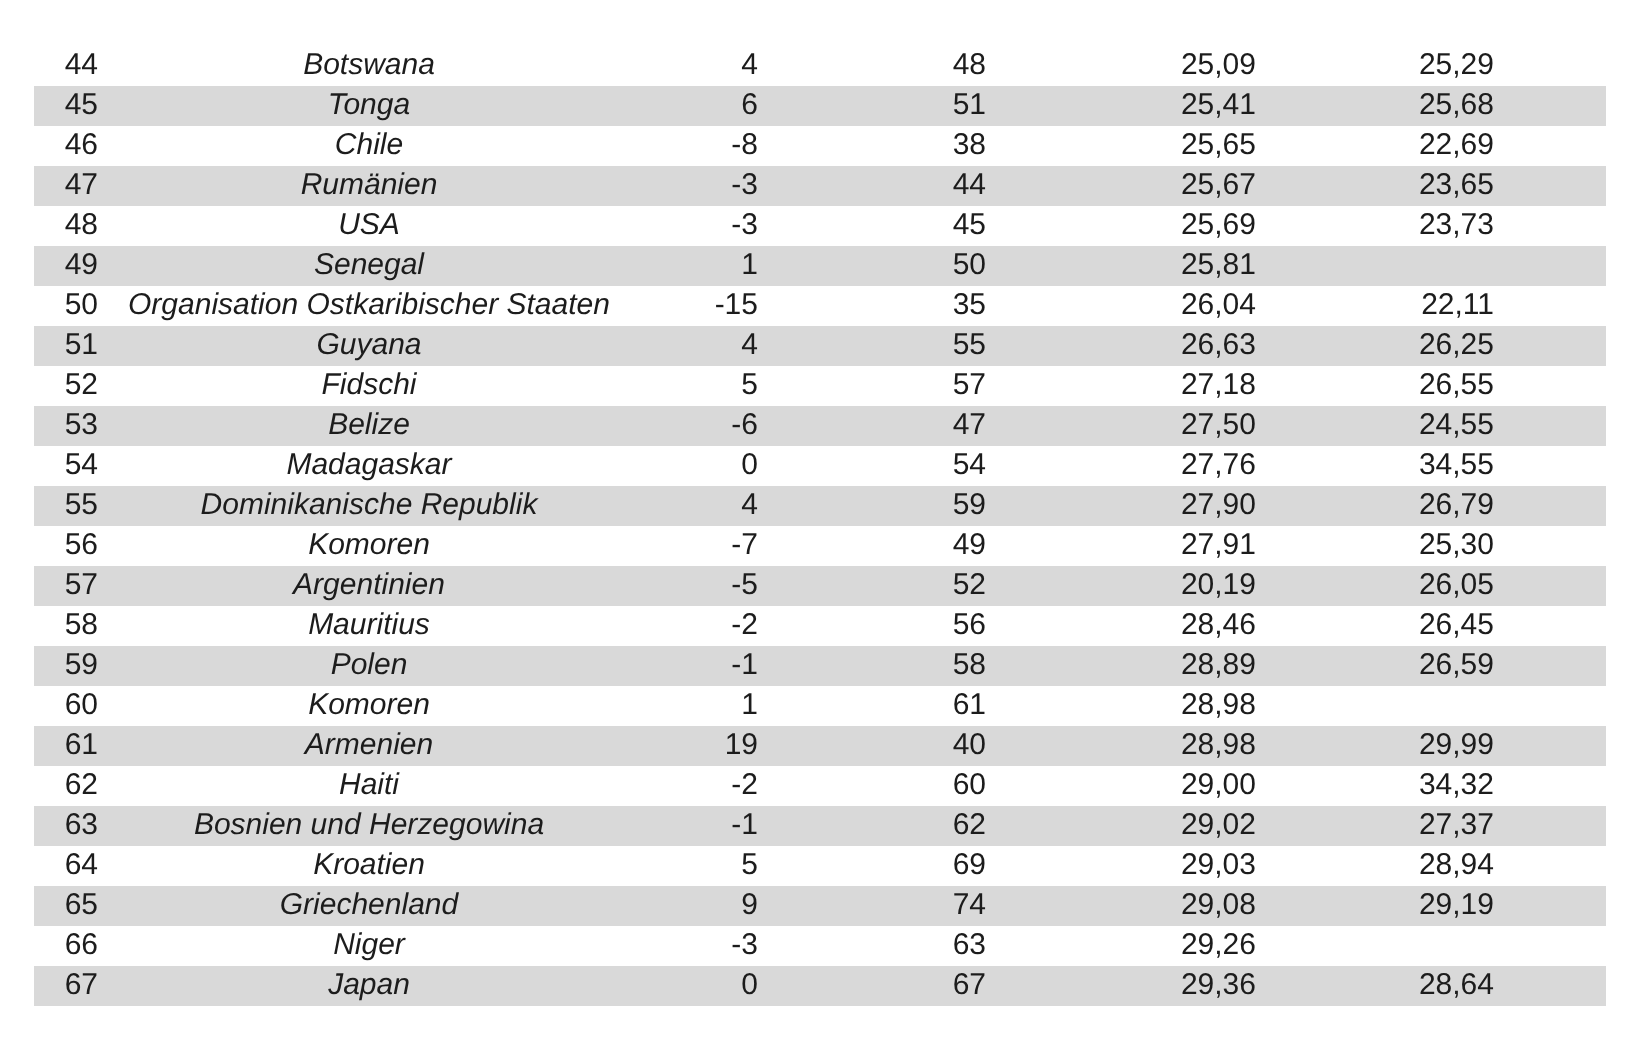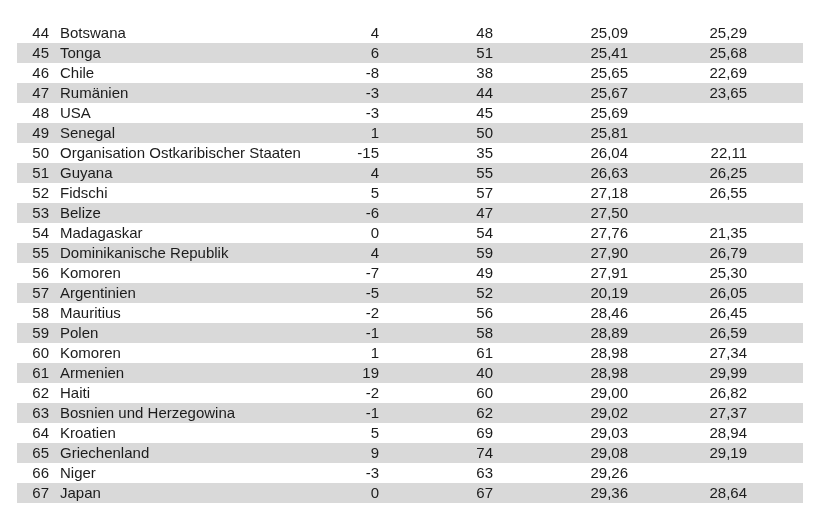--- a/index.html
+++ b/index.html
@@ -36,22 +36,23 @@
   .cell {
     font-size: 15px;
     line-height: 20px;
     white-space: nowrap;
     overflow: hidden;
   }
   .cell.rank {
     text-align: right;
   }
   .cell.country {
-    text-align: left;
+    text-align: center;
     padding-left: 11px;
+    font-style: italic;
   }
   .cell.num {
     text-align: right;
   }
 </style>
 </head>
 <body>
 
 <div class="table">
   <div class="row">
@@ -89,20 +90,21 @@
     <div class="cell num">25,67</div>
     <div class="cell num">23,65</div>
   </div>
 
   <div class="row">
     <div class="cell rank">48</div>
     <div class="cell country">USA</div>
     <div class="cell num">-3</div>
     <div class="cell num">45</div>
     <div class="cell num">25,69</div>
+    <div class="cell num">23,73</div>
   </div>
 
   <div class="row alt">
     <div class="cell rank">49</div>
     <div class="cell country">Senegal</div>
     <div class="cell num">1</div>
     <div class="cell num">50</div>
     <div class="cell num">25,81</div>
   </div>
 
@@ -132,29 +134,30 @@
     <div class="cell num">27,18</div>
     <div class="cell num">26,55</div>
   </div>
 
   <div class="row alt">
     <div class="cell rank">53</div>
     <div class="cell country">Belize</div>
     <div class="cell num">-6</div>
     <div class="cell num">47</div>
     <div class="cell num">27,50</div>
+    <div class="cell num">24,55</div>
   </div>
 
   <div class="row">
     <div class="cell rank">54</div>
     <div class="cell country">Madagaskar</div>
     <div class="cell num">0</div>
     <div class="cell num">54</div>
     <div class="cell num">27,76</div>
-    <div class="cell num">21,35</div>
+    <div class="cell num">34,55</div>
   </div>
 
   <div class="row alt">
     <div class="cell rank">55</div>
     <div class="cell country">Dominikanische Republik</div>
     <div class="cell num">4</div>
     <div class="cell num">59</div>
     <div class="cell num">27,90</div>
     <div class="cell num">26,79</div>
   </div>
@@ -194,39 +197,38 @@
     <div class="cell num">28,89</div>
     <div class="cell num">26,59</div>
   </div>
 
   <div class="row">
     <div class="cell rank">60</div>
     <div class="cell country">Komoren</div>
     <div class="cell num">1</div>
     <div class="cell num">61</div>
     <div class="cell num">28,98</div>
-    <div class="cell num">27,34</div>
   </div>
 
   <div class="row alt">
     <div class="cell rank">61</div>
     <div class="cell country">Armenien</div>
     <div class="cell num">19</div>
     <div class="cell num">40</div>
     <div class="cell num">28,98</div>
     <div class="cell num">29,99</div>
   </div>
 
   <div class="row">
     <div class="cell rank">62</div>
     <div class="cell country">Haiti</div>
     <div class="cell num">-2</div>
     <div class="cell num">60</div>
     <div class="cell num">29,00</div>
-    <div class="cell num">26,82</div>
+    <div class="cell num">34,32</div>
   </div>
 
   <div class="row alt">
     <div class="cell rank">63</div>
     <div class="cell country">Bosnien und Herzegowina</div>
     <div class="cell num">-1</div>
     <div class="cell num">62</div>
     <div class="cell num">29,02</div>
     <div class="cell num">27,37</div>
   </div>

